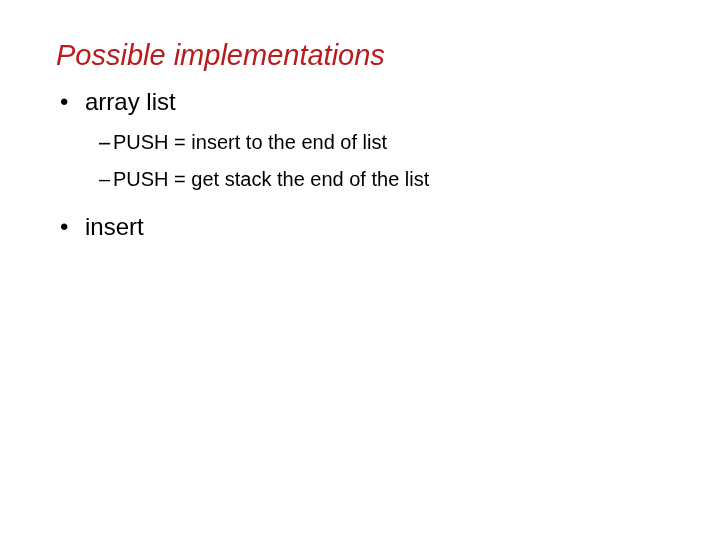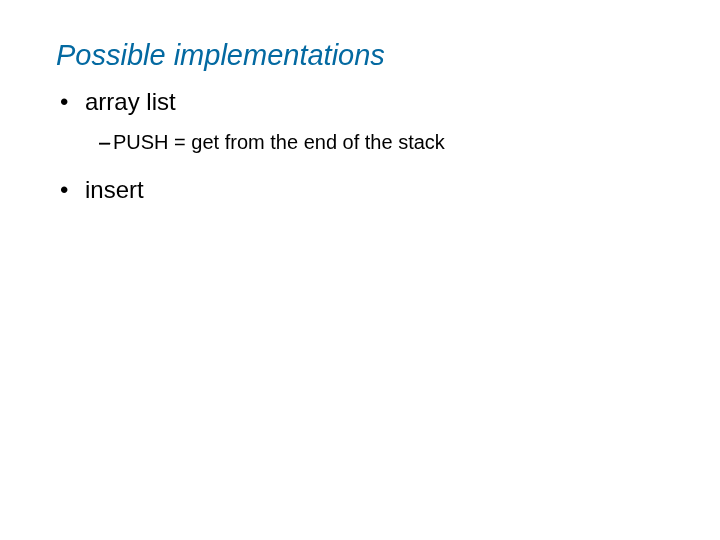--- a/index.html
+++ b/index.html
@@ -28,21 +28,21 @@
   .slide-title {
     position: absolute;
     left: 56px;
     top: 36px;
     width: 620px;
     font-size: 29px;
     font-style: italic;
     font-weight: 400;
     line-height: 38px;
     letter-spacing: 0px;
-    color: #0369a1;
+    color: #b91c1c;
     white-space: nowrap;
   }
 
   
   .body-block {
     position: absolute;
     left: 0px;
     top: 86px;
     width: 720px;
   }
@@ -109,24 +109,25 @@
         <span class="marker">•</span>
         <span>array list</span>
       </div>
 
       <div class="sub-group">
         <div class="bullet-l2">
           <span class="marker">–</span>
         </div>
         <div class="bullet-l2">
           <span class="marker">–</span>
+          <span>PUSH = insert to the end of list</span>
         </div>
         <div class="bullet-l2">
           <span class="marker">–</span>
-          <span>PUSH = get from the end of the stack</span>
+          <span>PUSH = get stack the end of the list</span>
         </div>
       </div>
     </div>
 
     <div class="group-array">
       <div class="bullet-l1">
         <span class="marker">•</span>
         <span>insert</span>
       </div>
     </div>

